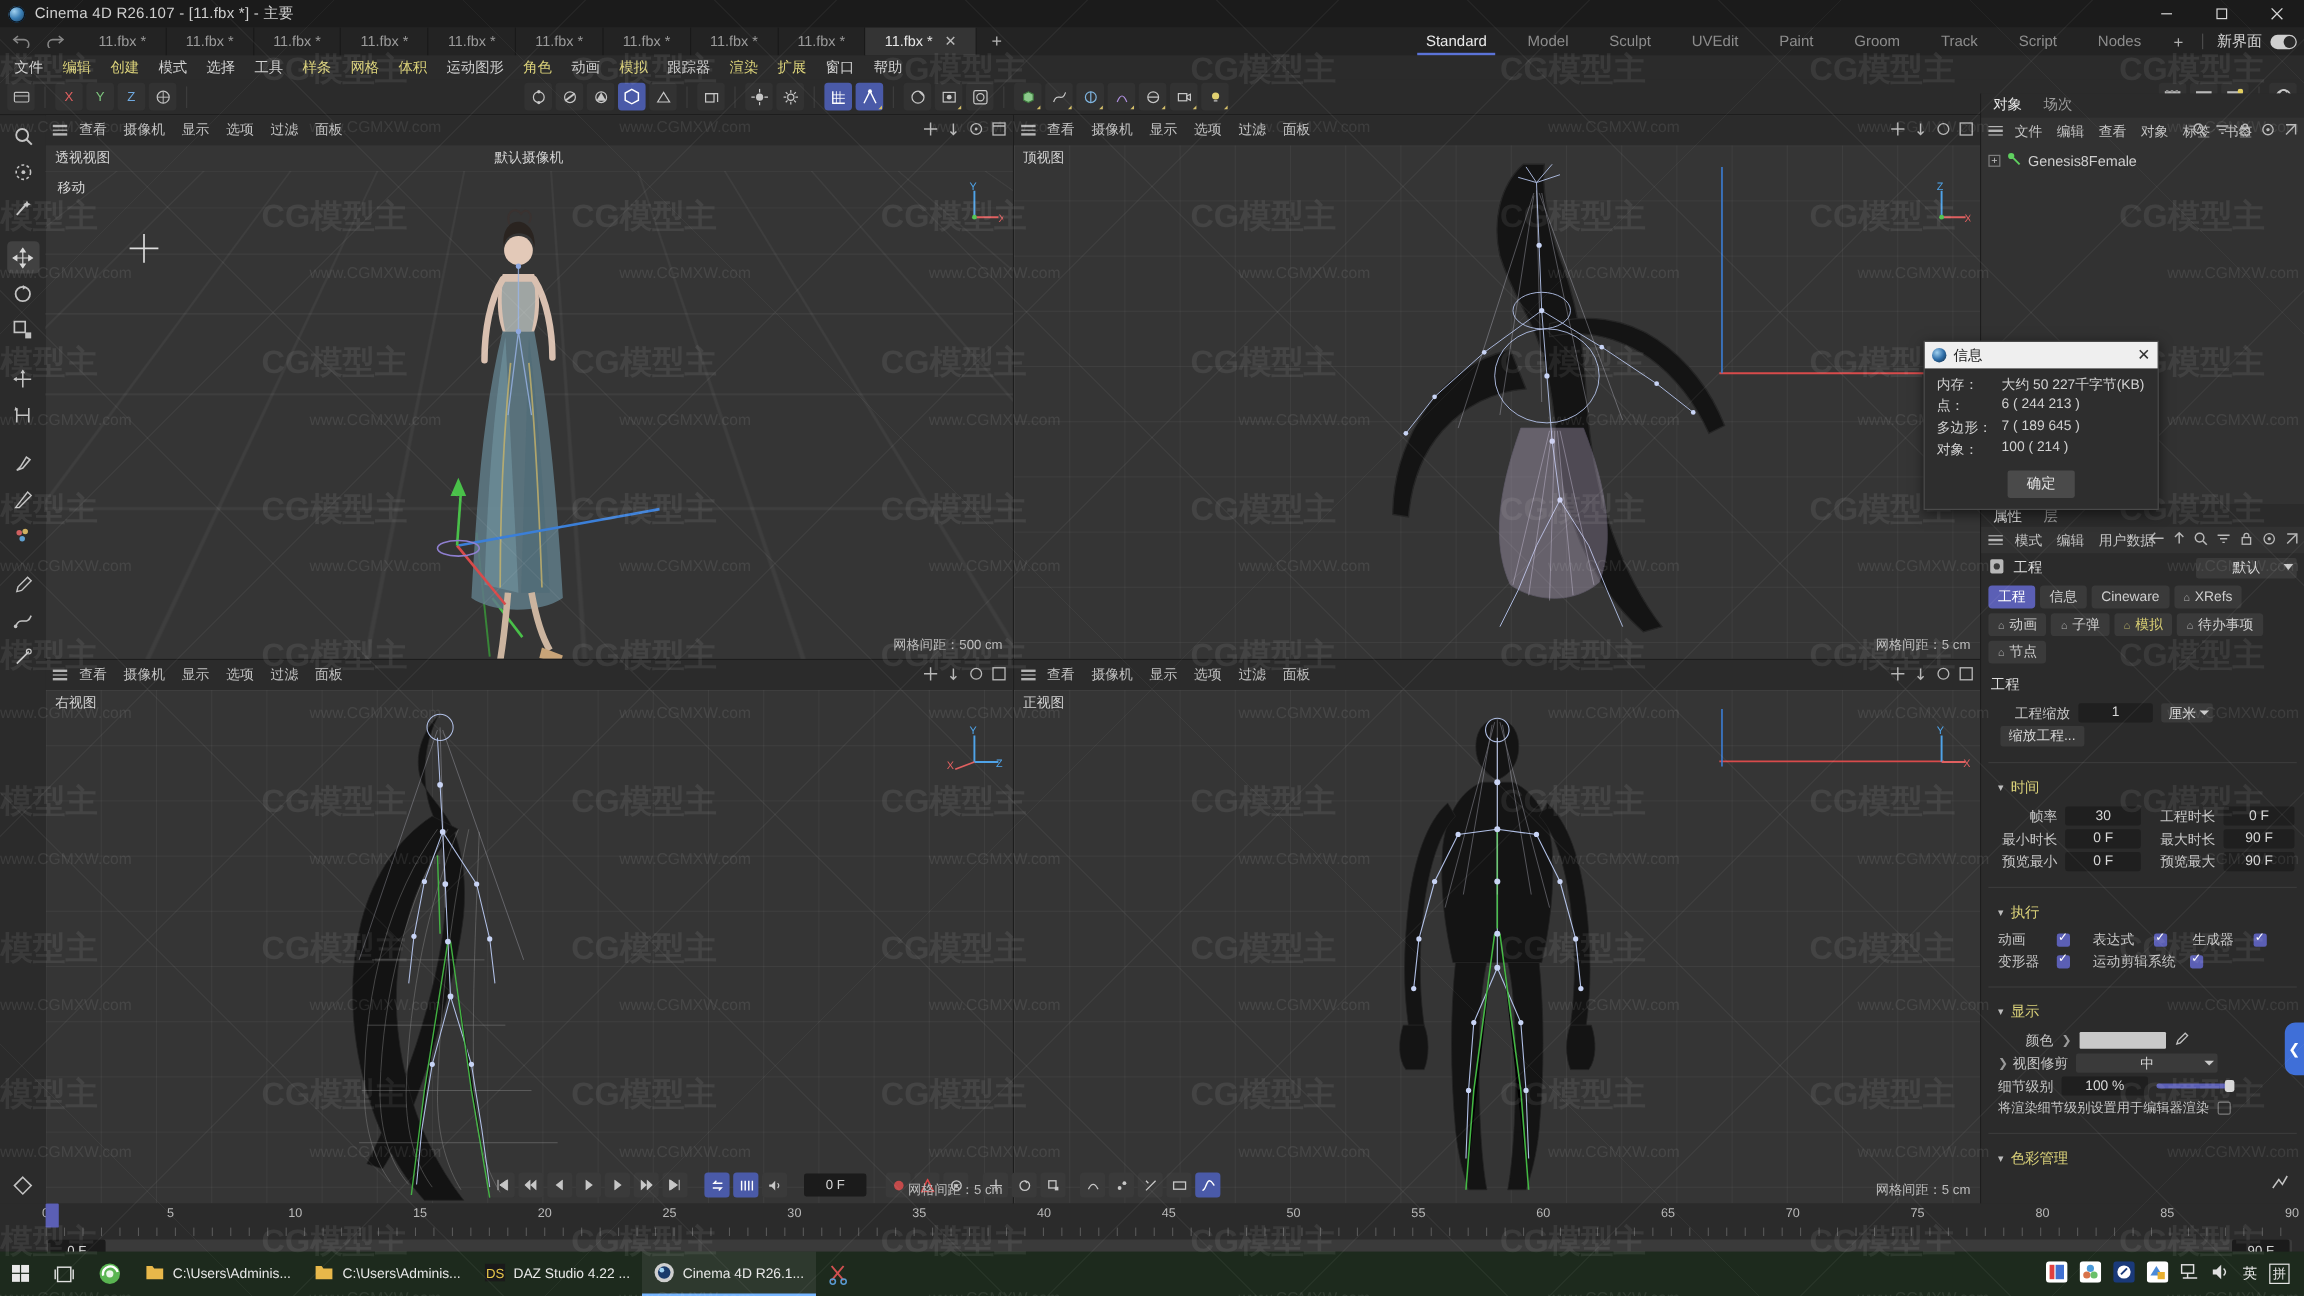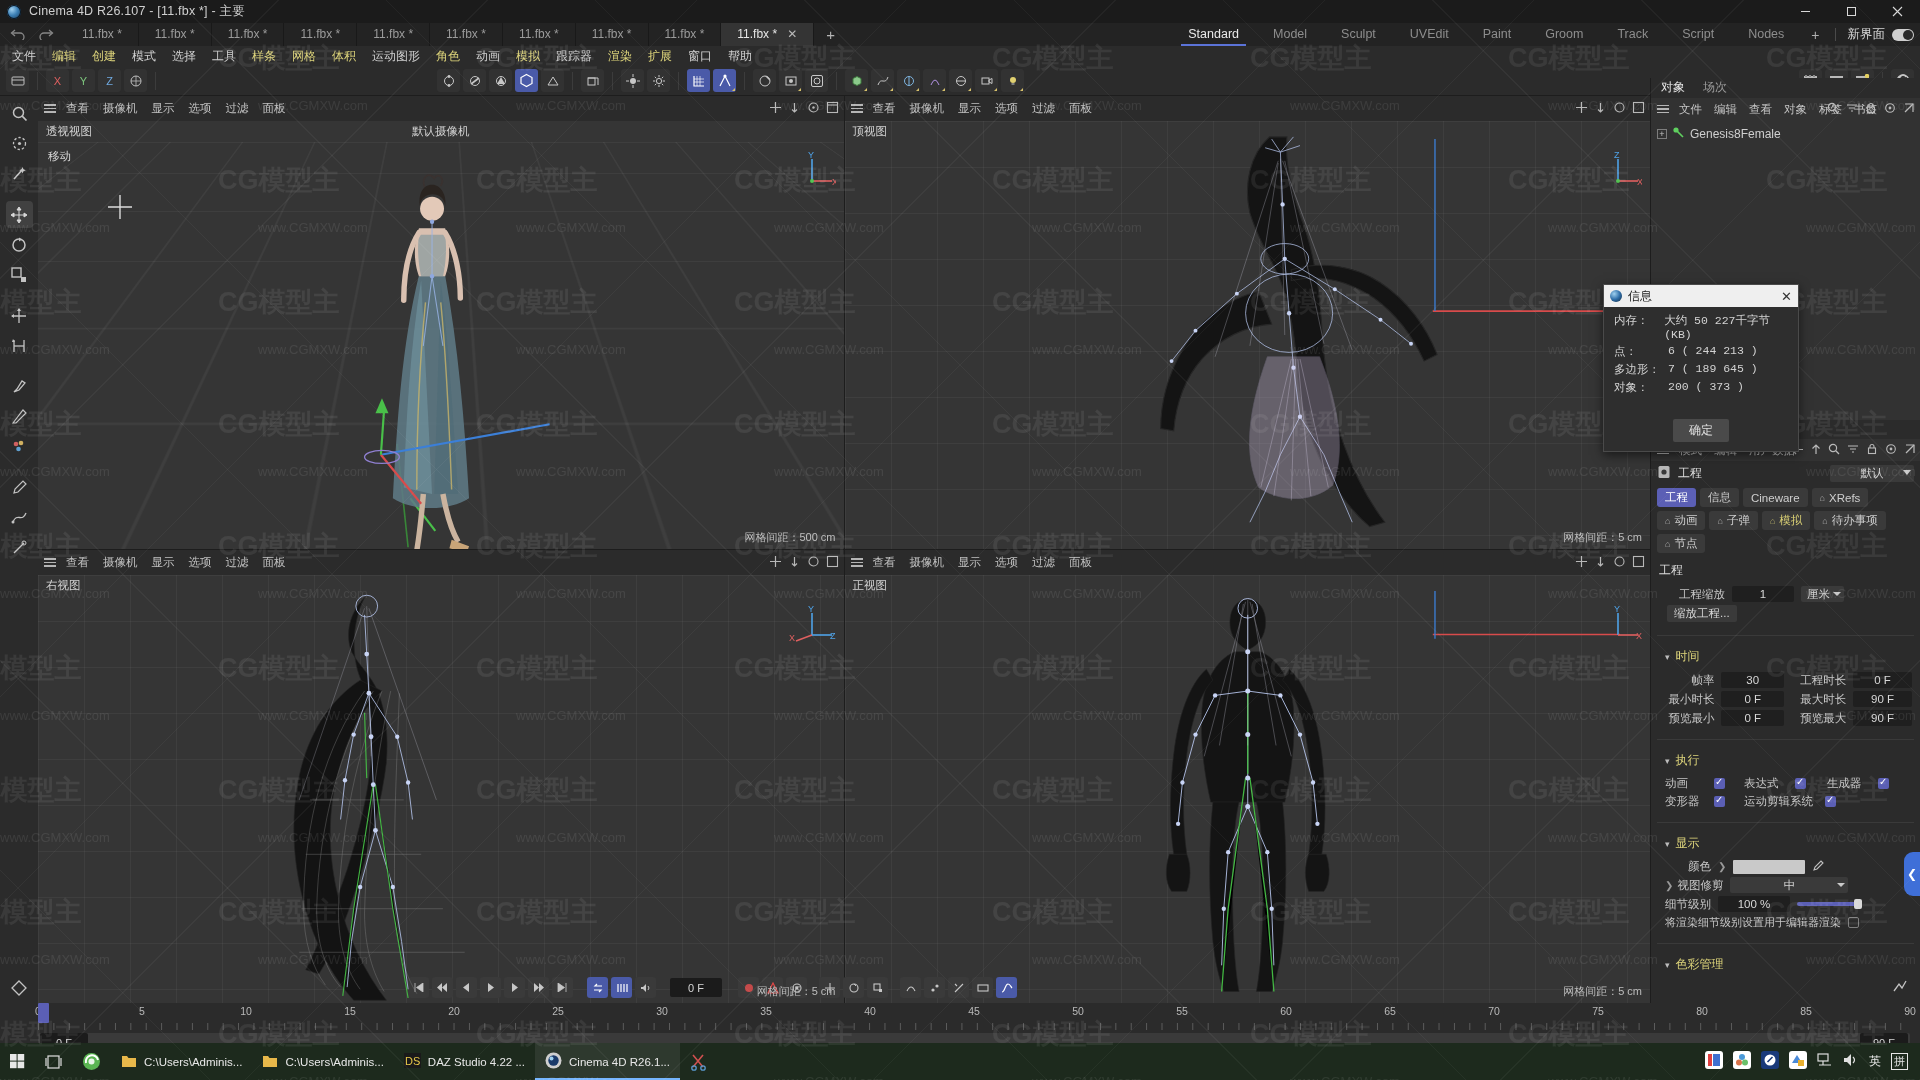--- a/index.html
+++ b/index.html
@@ -1196,36 +1196,36 @@
       </div>
     </div>
   </div>
 
   <div style="position:absolute;left:1603px;top:284px;width:196px;background:#2e2e2e;border:1px solid #4a4a4a;z-index:60;box-shadow:0 3px 10px rgba(0,0,0,.55);">
     <div style="height:22px;background:#efefef;display:flex;align-items:center;padding:0 6px;gap:6px;">
       <span style="width:12px;height:12px;border-radius:50%;background:radial-gradient(circle at 35% 32%,#9fd0ef 0%,#2f6ea8 50%,#0f2438 100%);"></span>
       <span style="font-size:12px;color:#1c1c1c;">信息</span>
       <span style="margin-left:auto;font-size:13px;color:#333;">✕</span>
     </div>
-    <div style="padding:6px 10px 4px 10px;font-family:Liberation Mono, monospace;" id="inforows">
+    <div style="padding:6px 10px 4px 10px;" id="inforows">
         <div style="display: flex; font-size: 11.5px; color: rgb(210, 210, 210); margin-bottom: 3px;">
           <span style="width: 54px;">内存：</span>
           <span>大约 50 227千字节(KB)</span>
         </div>
         <div style="display: flex; font-size: 11.5px; color: rgb(210, 210, 210); margin-bottom: 3px;">
           <span style="width: 54px;">点：</span>
           <span>6 ( 244 213 )</span>
         </div>
         <div style="display: flex; font-size: 11.5px; color: rgb(210, 210, 210); margin-bottom: 3px;">
           <span style="width: 54px;">多边形：</span>
           <span>7 ( 189 645 )</span>
         </div>
-        <div style="display: flex; font-size: 11.5px; color: rgb(210, 210, 210); margin-bottom: 17px;">
+        <div style="display: flex; font-size: 11.5px; color: rgb(210, 210, 210); margin-bottom: 3px;">
           <span style="width: 54px;">对象：</span>
-          <span>200 ( 373 )</span>
+          <span>100 ( 214 )</span>
         </div>
       </div>
     <div style="display:flex;justify-content:center;padding:3px 0 9px 0;">
       <span style="background:#4a4a4a;color:#e0e0e0;font-size:12px;padding:3px 16px;border-radius:2px;">确定</span>
     </div>
   </div>
 
   <div class="sidearrow">❮</div>
 
   <div class="bottom">

